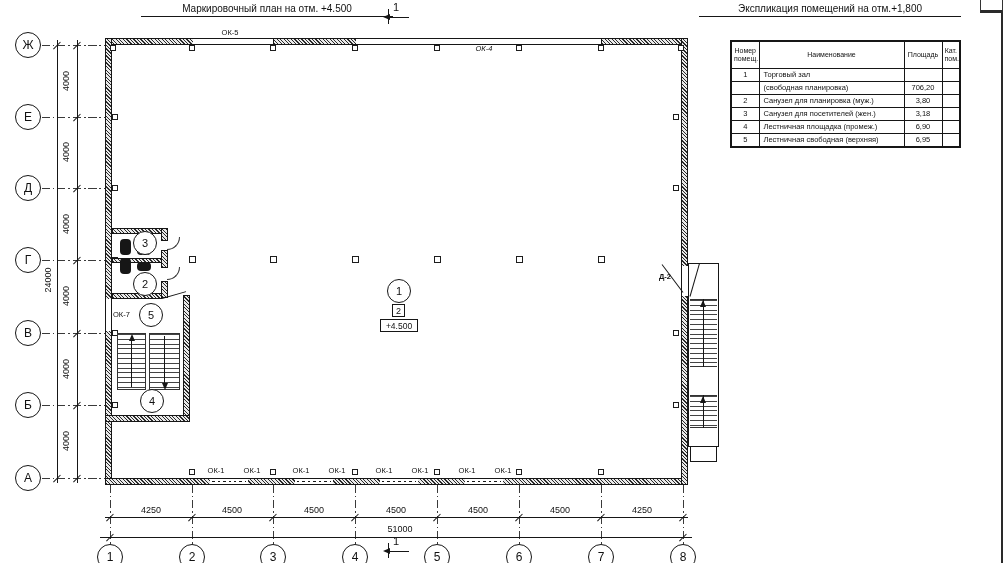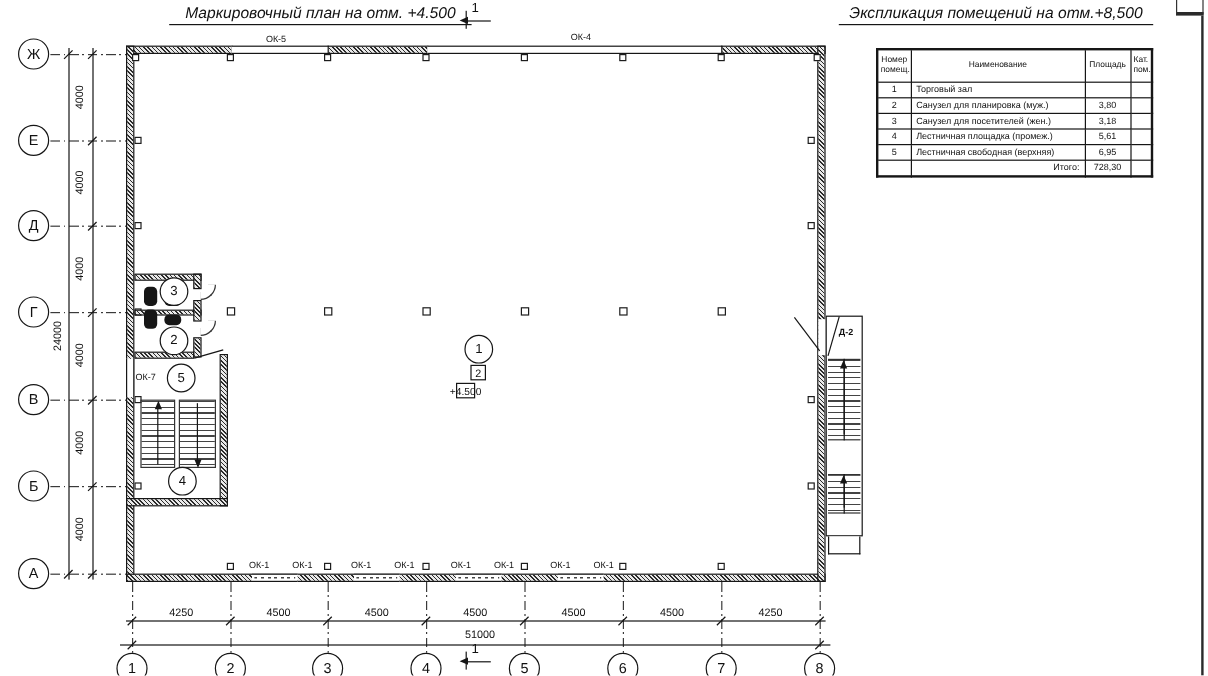--- a/index.html
+++ b/index.html
@@ -26,21 +26,21 @@
   
   .circle-mark{border:1.2px solid #161616;border-radius:50%;background:#fff;
     display:flex;align-items:center;justify-content:center;font-size:11px;}
   .box-mark{border:1.15px solid #161616;background:#fff;display:flex;align-items:center;justify-content:center;}
   .colsq{width:7px;height:7px;border:1.7px solid #1d1d1d;background:#fff;}
   .colsq-s{width:6px;height:6px;border:1.6px solid #1d1d1d;background:#fff;}
   
   .lbl{font-size:7.5px;white-space:nowrap;text-align:center;}
   .dim{font-size:9px;white-space:nowrap;text-align:center;}
   .rot{transform:rotate(-90deg);transform-origin:center;}
-  .title{font-style:italic;font-size:13px;text-align:center;border-bottom:1.2px solid #161616;padding-bottom:2px;white-space:nowrap;}
+  .title{font-size:10px;text-align:center;border-bottom:1.2px solid #161616;padding-bottom:2px;white-space:nowrap;}
   
   .treads{background:repeating-linear-gradient(180deg,#444 0 1px,transparent 1px 4.8px);}
   .flight{border:1px solid #333;}
   .aline{width:1.2px;background:#161616;}
   .ahead-up{width:0;height:0;border-left:3.2px solid transparent;border-right:3.2px solid transparent;border-bottom:7px solid #161616;}
   .ahead-down{width:0;height:0;border-left:3.2px solid transparent;border-right:3.2px solid transparent;border-top:7px solid #161616;}
   .ahead-left{width:0;height:0;border-top:3.5px solid transparent;border-bottom:3.5px solid transparent;border-right:7px solid #161616;}
   .fixture{background:#161616;border-radius:4px;}
   .arc{border:1.1px solid #333;border-top:none;border-left:none;border-radius:0 0 100% 0;background:transparent;}
   
@@ -49,21 +49,21 @@
   table.sched{border:2px solid #161616;}
   table.sched th{font-weight:normal;font-size:7px;text-align:center;height:26px;}
   table.sched td{height:12px;text-align:center;}
   table.sched td.name{text-align:left;padding-left:4px;}
   table.sched td.name.right{text-align:right;padding-right:4px;}
 </style>
 </head>
 <body>
 
 <div class="abs title" style="left:141px;top:3px;width:252px;">Маркировочный план на отм. +4.500</div>
-<div class="abs title" style="left:699px;top:3px;width:262px;">Экспликация помещений на отм.+8,500</div>
+<div class="abs title" style="left:699px;top:3px;width:262px;">Экспликация помещений на отм.+1,800</div>
 
 <div class="abs" style="left:393px;top:1px;font-size:11px;">1</div>
 <div class="abs vline" style="left:388px;top:9px;height:15px;width:1.2px;"></div>
 <div class="abs hline" style="left:389px;top:17px;width:20px;height:1.2px;"></div>
 <div class="abs ahead-left" style="left:383px;top:14px;"></div>
 
 <div class="abs" style="left:393px;top:535px;font-size:11px;">1</div>
 <div class="abs vline" style="left:388px;top:543px;height:15px;width:1.2px;"></div>
 <div class="abs hline" style="left:389px;top:551px;width:20px;height:1.2px;"></div>
 <div class="abs ahead-left" style="left:383px;top:548px;"></div>
@@ -176,21 +176,21 @@
 <div class="abs dim" style="left:536px;top:505px;width:48px;">4500</div>
 <div class="abs dim" style="left:618px;top:505px;width:48px;">4250</div>
 <div class="abs dim" style="left:375px;top:524px;width:50px;">51000</div>
 
 <div class="abs wall" style="left:105px;top:38px;width:89px;height:7px;"></div>
 <div class="abs win-h" style="left:193px;top:38px;width:81px;height:7px;"></div>
 <div class="abs wall" style="left:273px;top:38px;width:84px;height:7px;"></div>
 <div class="abs win-h" style="left:356px;top:38px;width:246px;height:7px;"></div>
 <div class="abs wall" style="left:601px;top:38px;width:87px;height:7px;"></div>
 <div class="abs lbl" style="left:216px;top:28px;width:28px;">ОК-5</div>
-<div class="abs lbl" style="left:470px;top:26px;width:28px;">ОК-4</div>
+<div class="abs lbl" style="left:470px;top:44px;width:28px;font-style:italic;">ОК-4</div>
 
 <div class="abs wall" style="left:105px;top:38px;width:7px;height:447px;"></div>
 <div class="abs win-v" style="left:105px;top:299px;width:7px;height:32px;"></div>
 
 <div class="abs wall" style="left:105px;top:478px;width:583px;height:7px;"></div>
 <div class="abs win-h" style="left:210px;top:478px;width:38px;height:7px;">
     <span class="win-dots"></span>
   </div>
 <div class="abs win-h" style="left:295px;top:478px;width:38px;height:7px;">
     <span class="win-dots"></span>
@@ -282,38 +282,38 @@
 <div class="abs aline" style="left:131px;top:339px;height:48px;"></div>
 <div class="abs ahead-up" style="left:128.5px;top:334px;"></div>
 <div class="abs aline" style="left:164px;top:336px;height:48px;"></div>
 <div class="abs ahead-down" style="left:161.5px;top:383px;"></div>
 <div class="abs circle-mark" style="left:140px;top:389px;width:24px;height:24px;">
     <span>4</span>
   </div>
 
 <div class="abs" style="left:688px;top:263px;width:31px;height:184px;border:1.5px solid #161616;background:#fff;"></div>
 <div class="abs hline" style="left:690px;top:296px;width:34px;height:1px;transform:rotate(-74deg);transform-origin:left center;"></div>
-<div class="abs lbl" style="left:693px;top:272px;width:24px;font-weight:bold;">Д-2</div>
+<div class="abs lbl" style="left:653px;top:272px;width:24px;font-weight:bold;">Д-2</div>
 <div class="abs treads" style="left:690px;top:299px;width:27px;height:68px;border-top:1px solid #333;border-bottom:1px solid #333;"></div>
 <div class="abs vline" style="left:703px;top:299px;height:68px;"></div>
 <div class="abs aline" style="left:702.5px;top:306px;height:56px;"></div>
 <div class="abs ahead-up" style="left:700px;top:300px;"></div>
 <div class="abs treads" style="left:690px;top:395px;width:27px;height:33px;border-top:1px solid #333;border-bottom:1px solid #333;"></div>
 <div class="abs vline" style="left:703px;top:395px;height:33px;"></div>
 <div class="abs aline" style="left:702.5px;top:401px;height:22px;"></div>
 <div class="abs ahead-up" style="left:700px;top:396px;"></div>
 <div class="abs" style="left:690px;top:447px;width:27px;height:15px;border:1px solid #161616;border-top:none;background:#fff;"></div>
 
 <div class="abs circle-mark" style="left:387px;top:279px;width:24px;height:24px;">
     <span>1</span>
   </div>
 <div class="abs box-mark" style="left:392px;top:304px;width:13px;height:13px;font-size:9px;">
     <span>2</span>
   </div>
-<div class="abs box-mark" style="left:380px;top:319px;width:16px;height:13px;font-size:8.5px;">
+<div class="abs box-mark" style="left:380px;top:319px;width:38px;height:13px;font-size:8.5px;">
     <span>+4.500</span>
   </div>
 
 <div class="abs" style="left:730px;top:40px;">
   <table class="sched">
     <colgroup>
         <col style="width:28px">
         <col style="width:145px">
         <col style="width:38px">
         <col style="width:18px">
@@ -325,44 +325,44 @@
       <th>Площадь</th>
       <th>Кат. пом.</th>
     </tr>
     <tr>
       <td>1</td>
       <td class="name">Торговый зал</td>
       <td></td>
       <td></td>
     </tr>
     <tr>
+      <td></td>
+      <td class="name">(свободная планировка)</td>
+      <td>706,20</td>
+      <td></td>
+    </tr>
+    <tr>
       <td>2</td>
       <td class="name">Санузел для планировка (муж.)</td>
       <td>3,80</td>
       <td></td>
     </tr>
     <tr>
       <td>3</td>
       <td class="name">Санузел для посетителей (жен.)</td>
       <td>3,18</td>
       <td></td>
     </tr>
     <tr>
       <td>4</td>
       <td class="name">Лестничная площадка (промеж.)</td>
-      <td>5,61</td>
+      <td>6,90</td>
       <td></td>
     </tr>
     <tr>
       <td>5</td>
       <td class="name">Лестничная свободная (верхняя)</td>
       <td>6,95</td>
       <td></td>
     </tr>
-    <tr>
-      <td></td>
-      <td class="name right">Итого:</td>
-      <td>728,30</td>
-      <td></td>
-    </tr>
   </tbody>
     </table>
 </div>
 
 </body></html>

